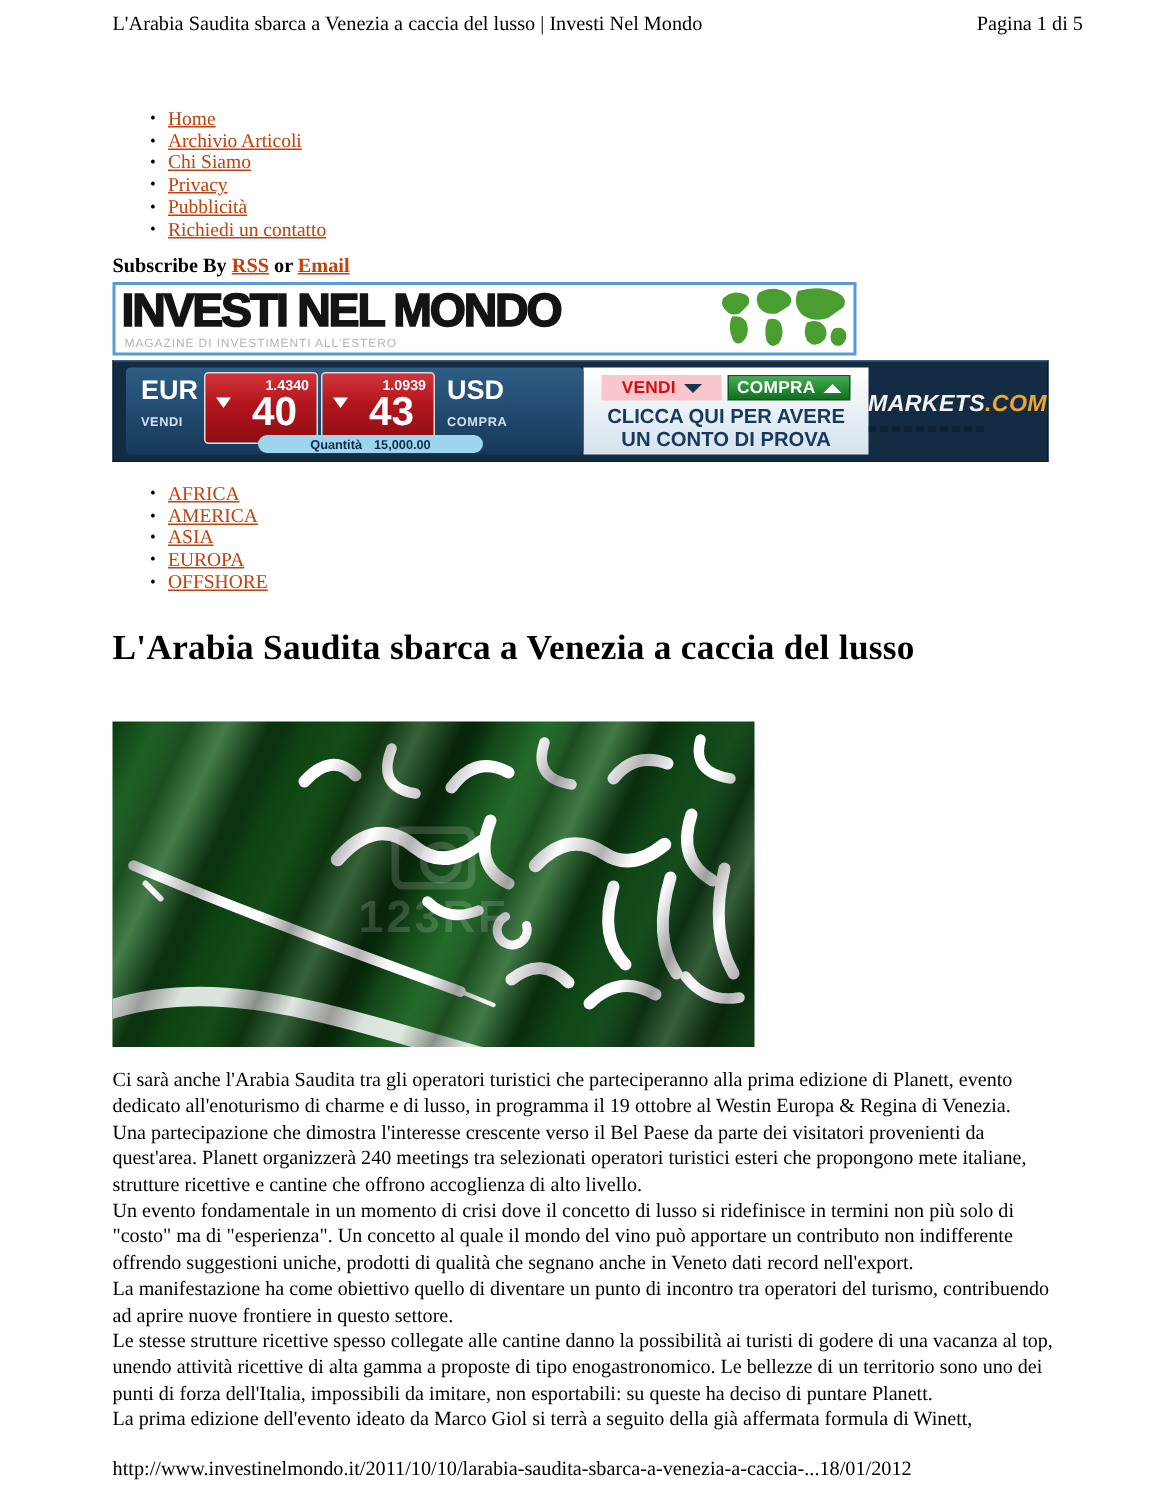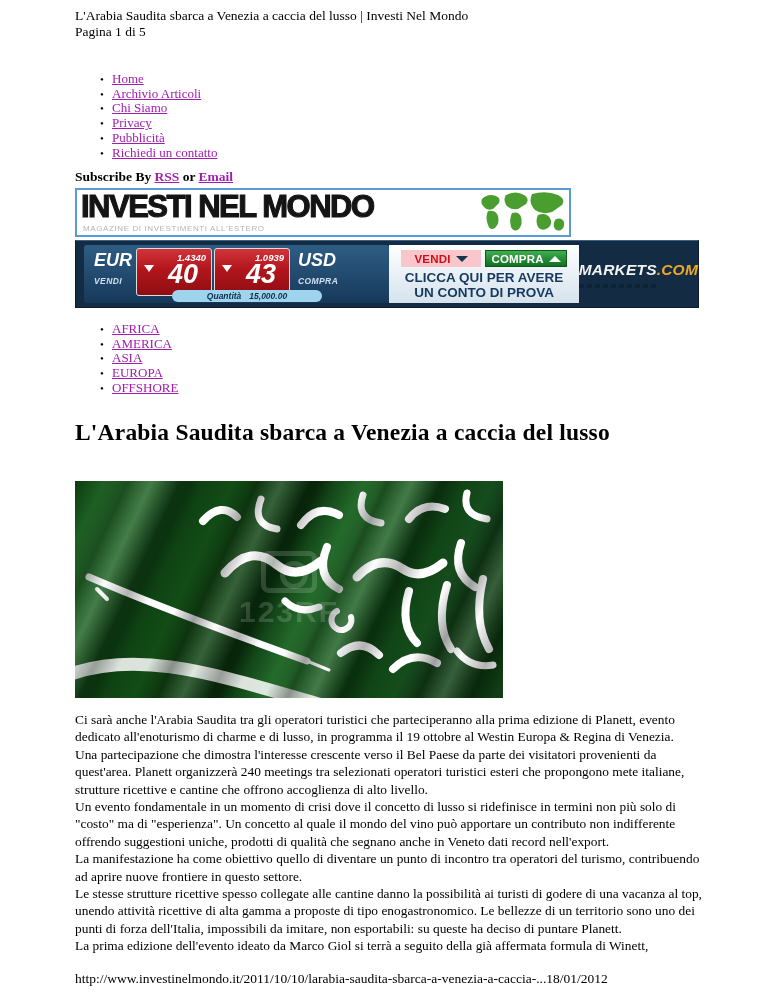--- a/index.html
+++ b/index.html
@@ -1,25 +1,25 @@
 <!DOCTYPE html>
 <html><head>
 <meta charset="utf-8">
 <style>
   * { margin:0; padding:0; box-sizing:border-box; }
   html,body { background:#ffffff; }
   .page {
     position:relative; width:768px; height:994px; background:#fff;
     font-family:"Liberation Serif", serif; color:#000; overflow:hidden;
   }
-  a, .link { color:#a21caf; text-decoration:underline; cursor:pointer; }
+  a, .link { color:#c2410c; text-decoration:underline; cursor:pointer; }
 
   
   .print-header { position:absolute; top:8px; left:75px; right:46px;
-    display:flex; justify-content:space-between; font-size:13.5px;flex-direction:column; }
+    display:flex; justify-content:space-between; font-size:13.5px; }
   .print-footer { position:absolute; top:971px; left:75px; right:46px;
     display:flex; justify-content:flex-start; font-size:13.5px; }
 
   
   ul.linklist { position:absolute; left:100px; list-style:none; font-size:13px; }
   ul.linklist li { position:relative; padding-left:12px; line-height:14.7px; }
   ul.linklist li::before { content:"•"; position:absolute; left:0; top:0; color:#000; font-size:11px; }
 
   .subscribe { position:absolute; top:169px; left:75px; font-size:13.5px; font-weight:bold; }
 
@@ -31,21 +31,21 @@
     letter-spacing:-1.5px; color:#141414; -webkit-text-stroke:1.1px #141414; white-space:nowrap; }
   .logo-tagline { position:absolute; bottom:2px; left:6px;
     font-family:"Liberation Sans", sans-serif; font-size:8px; letter-spacing:.6px; color:#b4b4b4; }
   .logo-map { position:absolute; right:1px; top:1px; }
 
   
   .banner { position:absolute; top:240px; left:75px; width:624px; height:68px;
     background:#132c44; border:1px solid #0b1d2e; border-top:1px solid #3a6286;
     display:flex; align-items:stretch; font-family:"Liberation Sans", sans-serif; cursor:pointer; }
   .b-left { position:relative; width:310px; margin:4px 0 4px 8px; border-radius:3px;
-    background:linear-gradient(#2e5d84,#16395a); display:flex;font-style:italic; }
+    background:linear-gradient(#2e5d84,#16395a); display:flex; }
   .b-pair { width:52px; padding:6px 0 0 10px; color:#fff; }
   .b-pair .cur { font-size:18px; font-weight:bold; line-height:19px; }
   .b-pair .side { font-size:8.5px; font-weight:bold; color:#cfe0ef; margin-top:6px; letter-spacing:.4px; }
   .b-pair.right { width:60px; padding-left:6px; }
   .quote-box { position:relative; width:76px; height:48px; margin:3px 2px 0 0; border-radius:3px;
     background:linear-gradient(#d2343c 0%, #b2151c 45%, #8e0d13 100%); border:1px solid #ddd; color:#fff; }
   .quote-box .rate { position:absolute; top:3px; right:5px; font-size:9.5px; font-weight:bold; }
   .quote-box .tri { position:absolute; left:7px; top:16px; width:0; height:0;
     border-left:5px solid transparent; border-right:5px solid transparent; border-top:7px solid #fff; }
   .quote-box .big { position:absolute; left:18px; top:10px; right:0; text-align:center;

